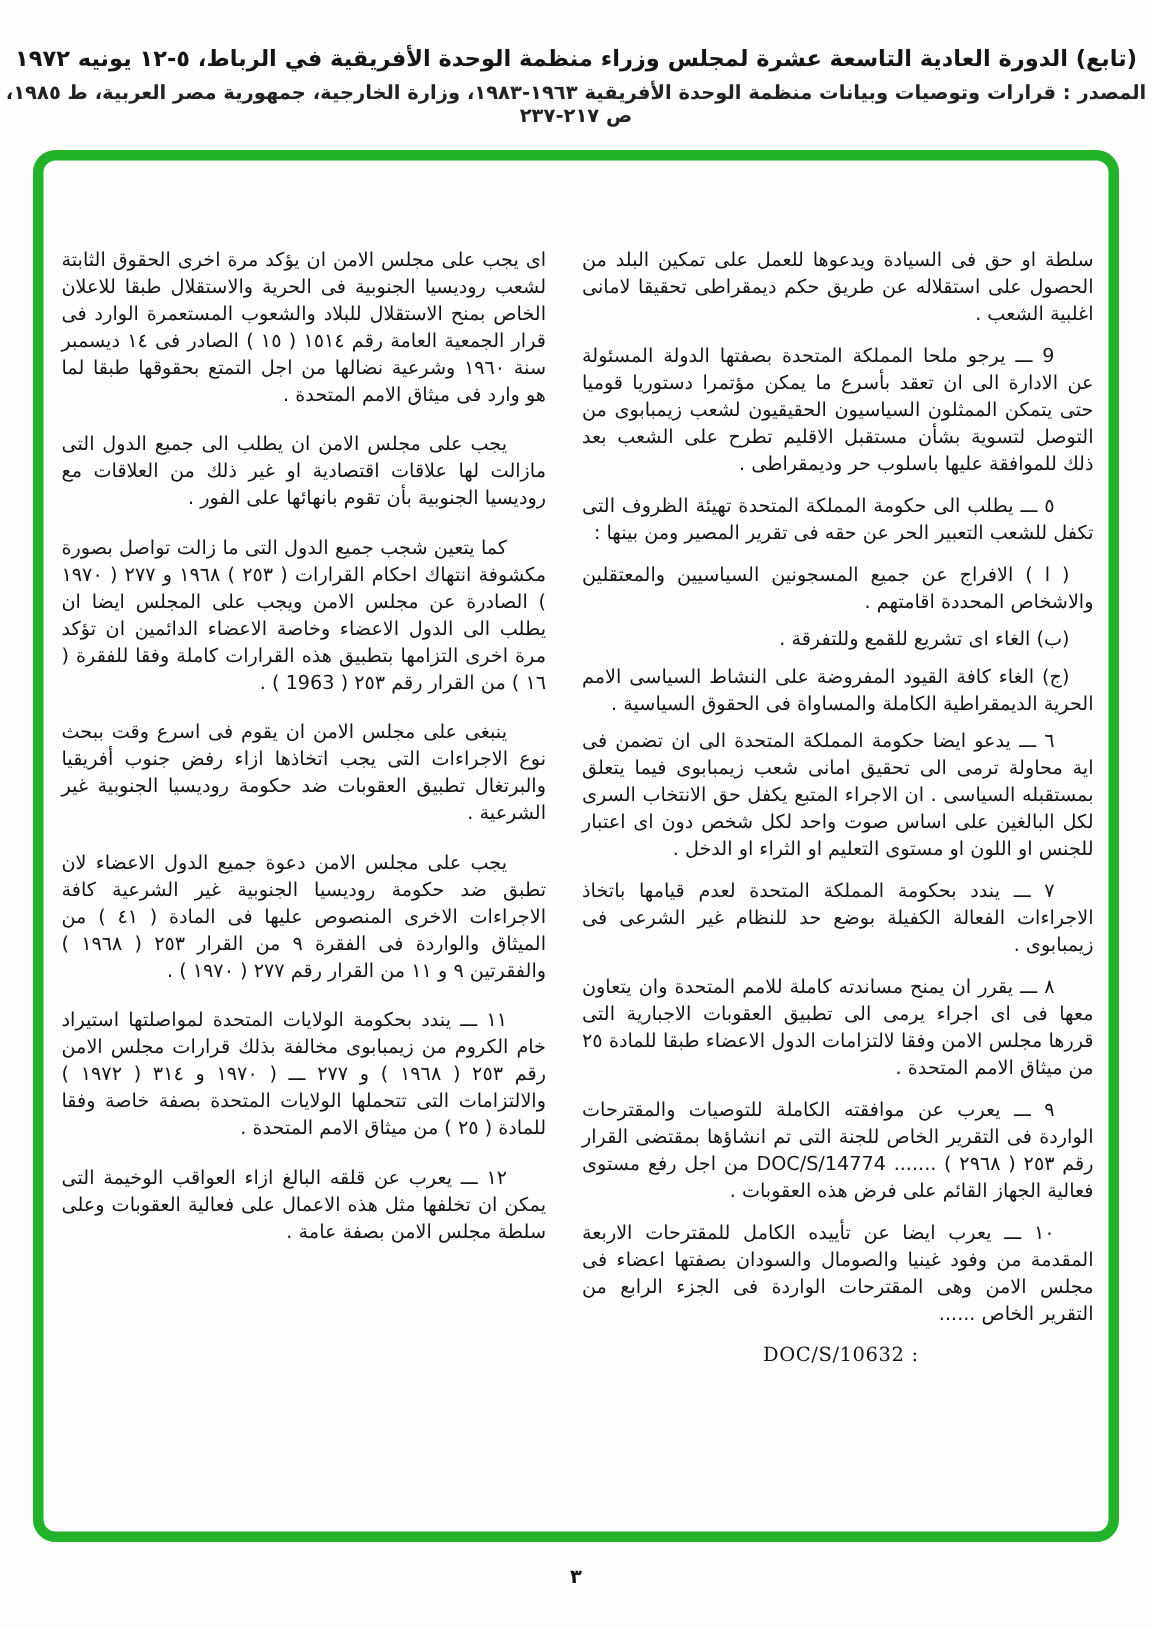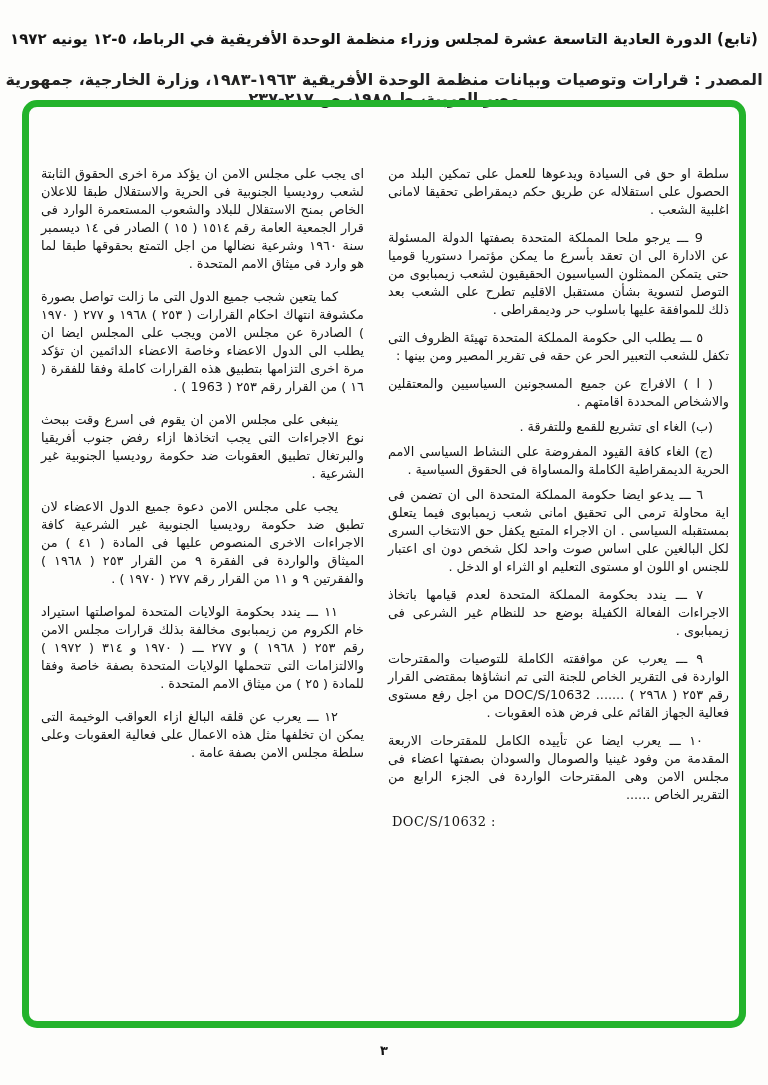--- a/index.html
+++ b/index.html
@@ -3,40 +3,40 @@
 <meta charset="utf-8">
 <style>
   html,body{margin:0;padding:0;}
   body{
     width:768px;height:1085px;position:relative;overflow:hidden;
     background:#fdfdfb;color:#151515;
     font-family:"DejaVu Sans",sans-serif;
   }
   .header{position:absolute;top:30px;left:0;width:768px;text-align:center;direction:rtl;}
   .title{font-size:15px;font-weight:bold;letter-spacing:0;}
-  .source{font-size:16px;font-weight:bold;margin-top:22px;color:#222;}
+  .source{font-size:13px;font-weight:bold;margin-top:7px;color:#222;}
   .frame{
     position:absolute;top:100px;left:22px;width:724px;height:928px;
     box-sizing:border-box;border:7px solid var(--border-green,#23b32b);
     border-radius:15px;padding:22px 10px 0 12px;overflow:hidden;background:transparent;
   }
   .columns{display:flex;direction:rtl;gap:24px;height:100%;}
   .col{min-width:0;}
   .col-right{width:341px;flex:0 0 341px;}
   .col-left{flex:1;}
   .p{
     margin:0 0 10px 0;text-indent:26px;
     font-size:12.8px;line-height:18px;text-align:justify;direction:rtl;
   }
   .col-left .p{margin-bottom:15px;}
   .flush{text-indent:0;margin-top:36px;}
   .sub{margin-bottom:7px;text-indent:16px;}
   .bold{font-weight:bold;}
   .doc-line{
-    direction:ltr;text-align:left;margin:1px 0 0 4px;
+    direction:ltr;text-align:center;margin:1px 0 0 4px;
     font-family:"DejaVu Serif",serif;font-size:13px;letter-spacing:.4px;
   }
   .footer{position:absolute;top:1040px;left:0;width:768px;text-align:center;}
   .page-num{font-size:13px;font-weight:bold;}
 </style>
 </head>
 <body>
 
 <div class="header">
   <div class="title">(تابع) الدورة العادية التاسعة عشرة لمجلس وزراء منظمة الوحدة الأفريقية في الرباط، ‪٥-١٢‬ يونيه ١٩٧٢</div>
@@ -48,27 +48,29 @@
 
     <div class="col col-right">
       <p class="p flush">سلطة او حق فى السيادة ويدعوها للعمل على تمكين البلد من الحصول على استقلاله عن طريق حكم ديمقراطى تحقيقا لامانى اغلبية الشعب .</p>
       <p class="p">9 ـــ يرجو ملحا المملكة المتحدة بصفتها الدولة المسئولة عن الادارة الى ان تعقد بأسرع ما يمكن مؤتمرا دستوريا قوميا حتى يتمكن الممثلون السياسيون الحقيقيون لشعب زيمبابوى من التوصل لتسوية بشأن مستقبل الاقليم تطرح على الشعب بعد ذلك للموافقة عليها باسلوب حر وديمقراطى .</p>
       <p class="p">٥ ـــ يطلب الى حكومة المملكة المتحدة تهيئة الظروف التى تكفل للشعب التعبير الحر عن حقه فى تقرير المصير ومن بينها :</p>
       <p class="p sub">( ا ) الافراج عن جميع المسجونين السياسيين والمعتقلين والاشخاص المحددة اقامتهم .</p>
       <p class="p sub">(ب) الغاء اى تشريع للقمع وللتفرقة .</p>
       <p class="p sub">(ج) الغاء كافة القيود المفروضة على النشاط السياسى الامم الحرية الديمقراطية الكاملة والمساواة فى الحقوق السياسية .</p>
       <p class="p">٦ ـــ يدعو ايضا حكومة المملكة المتحدة الى ان تضمن فى اية محاولة ترمى الى تحقيق امانى شعب زيمبابوى فيما يتعلق بمستقبله السياسى . ان الاجراء المتبع يكفل حق الانتخاب السرى لكل البالغين على اساس صوت واحد لكل شخص دون اى اعتبار للجنس او اللون او مستوى التعليم او الثراء او الدخل .</p>
       <p class="p">٧ ـــ يندد بحكومة المملكة المتحدة لعدم قيامها باتخاذ الاجراءات الفعالة الكفيلة بوضع حد للنظام غير الشرعى فى زيمبابوى .</p>
-      <p class="p">٩ ـــ يعرب عن موافقته الكاملة للتوصيات والمقترحات الواردة فى التقرير الخاص للجنة التى تم انشاؤها بمقتضى القرار رقم ٢٥٣ ( ٢٩٦٨ ) ....... DOC/S/10632 من اجل رفع مستوى فعالية الجهاز القائم على فرض هذه العقوبات .</p>
+      <p class="p">٨ ـــ يقرر ان يمنح مساندته كاملة للامم المتحدة وان يتعاون معها فى اى اجراء يرمى الى تطبيق العقوبات الاجبارية التى قررها مجلس الامن وفقا لالتزامات الدول الاعضاء طبقا للمادة ٢٥ من ميثاق الامم المتحدة .</p>
+      <p class="p">٩ ـــ يعرب عن موافقته الكاملة للتوصيات والمقترحات الواردة فى التقرير الخاص للجنة التى تم انشاؤها بمقتضى القرار رقم ٢٥٣ ( ٢٩٦٨ ) ....... DOC/S/14774 من اجل رفع مستوى فعالية الجهاز القائم على فرض هذه العقوبات .</p>
       <p class="p">١٠ ـــ يعرب ايضا عن تأييده الكامل للمقترحات الاربعة المقدمة من وفود غينيا والصومال والسودان بصفتها اعضاء فى مجلس الامن وهى المقترحات الواردة فى الجزء الرابع من التقرير الخاص ......</p>
       <div class="doc-line">DOC/S/10632 :</div>
     </div>
 
     <div class="col col-left">
       <p class="p flush">اى يجب على مجلس الامن ان يؤكد مرة اخرى الحقوق الثابتة لشعب روديسيا الجنوبية فى الحرية والاستقلال طبقا للاعلان الخاص بمنح الاستقلال للبلاد والشعوب المستعمرة الوارد فى قرار الجمعية العامة رقم ١٥١٤ ( ١٥ ) الصادر فى ١٤ ديسمبر سنة ١٩٦٠ وشرعية نضالها من اجل التمتع بحقوقها طبقا لما هو وارد فى ميثاق الامم المتحدة .</p>
+      <p class="p">يجب على مجلس الامن ان يطلب الى جميع الدول التى مازالت لها علاقات اقتصادية او غير ذلك من العلاقات مع روديسيا الجنوبية بأن تقوم بانهائها على الفور .</p>
       <p class="p">كما يتعين شجب جميع الدول التى ما زالت تواصل بصورة مكشوفة انتهاك احكام القرارات ( ٢٥٣ ) ١٩٦٨ و ٢٧٧ ( ١٩٧٠ ) الصادرة عن مجلس الامن ويجب على المجلس ايضا ان يطلب الى الدول الاعضاء وخاصة الاعضاء الدائمين ان تؤكد مرة اخرى التزامها بتطبيق هذه القرارات كاملة وفقا للفقرة ( ١٦ ) من القرار رقم ٢٥٣ ( 1963 ) .</p>
       <p class="p">ينبغى على مجلس الامن ان يقوم فى اسرع وقت ببحث نوع الاجراءات التى يجب اتخاذها ازاء رفض جنوب أفريقيا والبرتغال تطبيق العقوبات ضد حكومة روديسيا الجنوبية غير الشرعية .</p>
       <p class="p">يجب على مجلس الامن دعوة جميع الدول الاعضاء لان تطبق ضد حكومة روديسيا الجنوبية غير الشرعية كافة الاجراءات الاخرى المنصوص عليها فى المادة ( ٤١ ) من الميثاق والواردة فى الفقرة ٩ من القرار ٢٥٣ ( ١٩٦٨ ) والفقرتين ٩ و ١١ من القرار رقم ٢٧٧ ( ١٩٧٠ ) .</p>
       <p class="p">١١ ـــ يندد بحكومة الولايات المتحدة لمواصلتها استيراد خام الكروم من زيمبابوى مخالفة بذلك قرارات مجلس الامن رقم ٢٥٣ ( ١٩٦٨ ) و ٢٧٧ ـــ ( ١٩٧٠ و ٣١٤ ( ١٩٧٢ ) والالتزامات التى تتحملها الولايات المتحدة بصفة خاصة وفقا للمادة ( ٢٥ ) من ميثاق الامم المتحدة .</p>
       <p class="p">١٢ ـــ يعرب عن قلقه البالغ ازاء العواقب الوخيمة التى يمكن ان تخلفها مثل هذه الاعمال على فعالية العقوبات وعلى سلطة مجلس الامن بصفة عامة .</p>
     </div>
 
   </div>
 </div>
 

